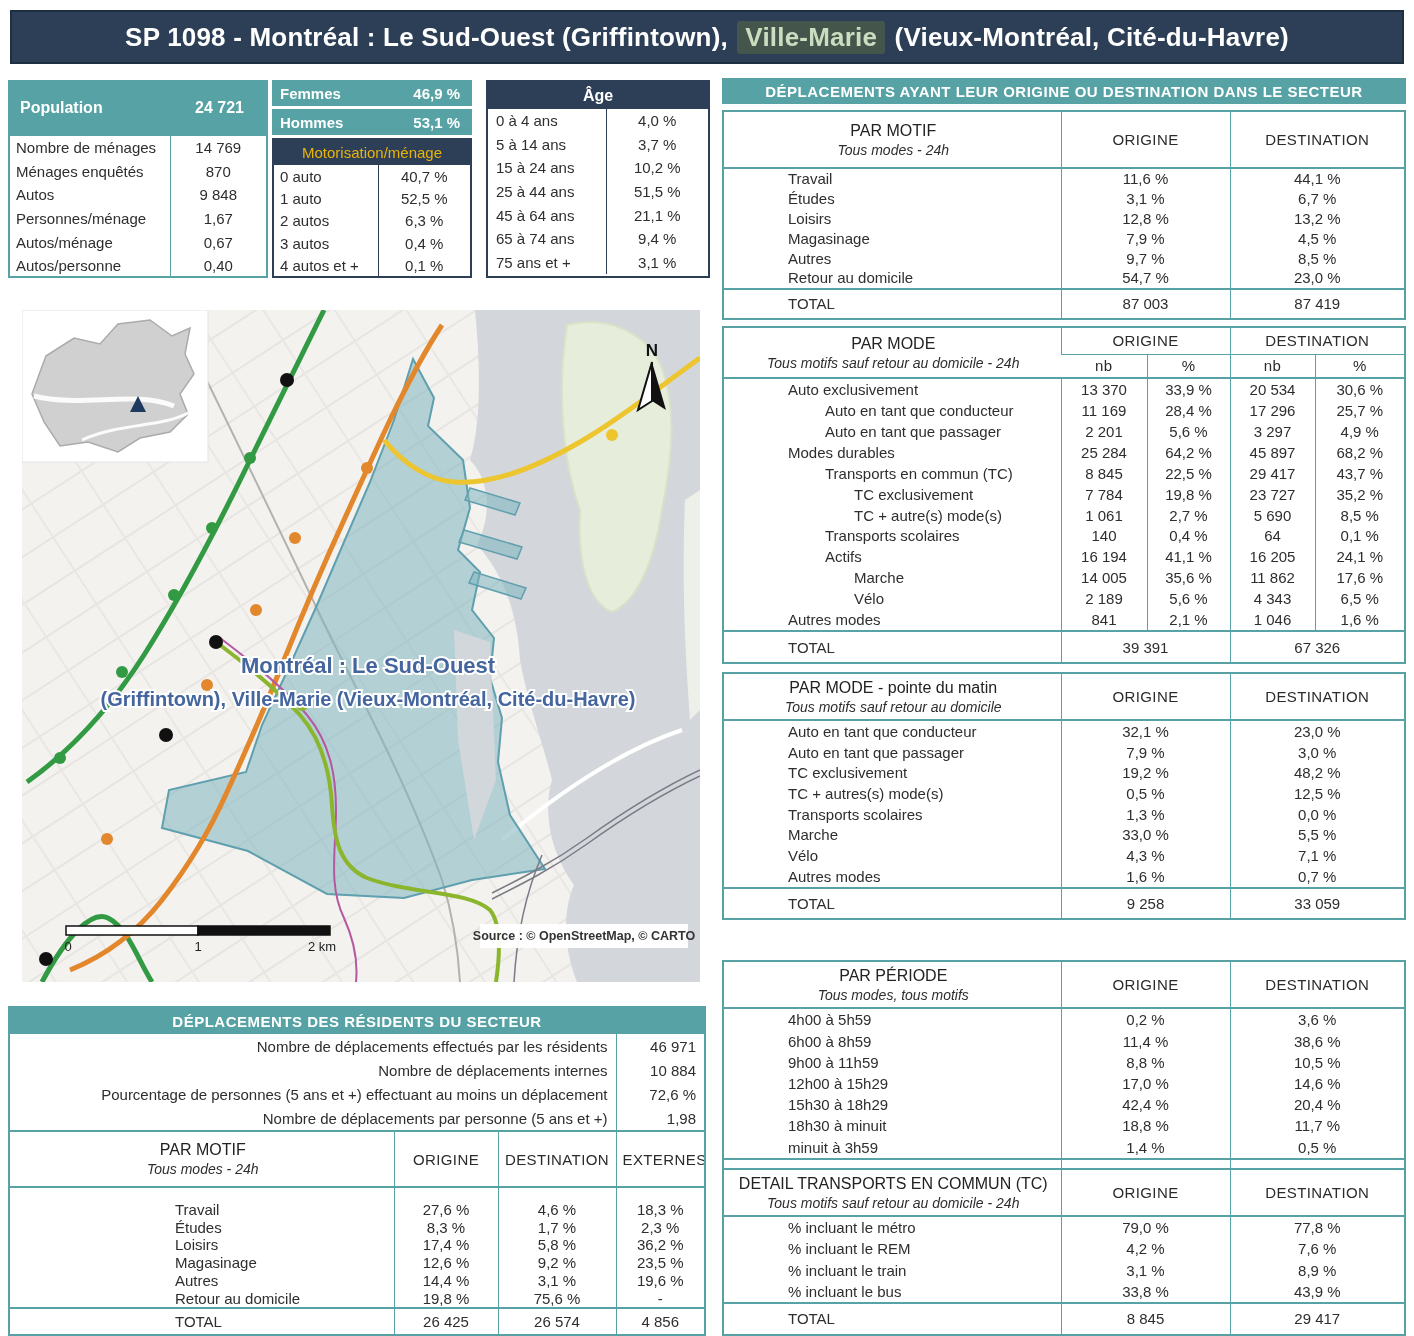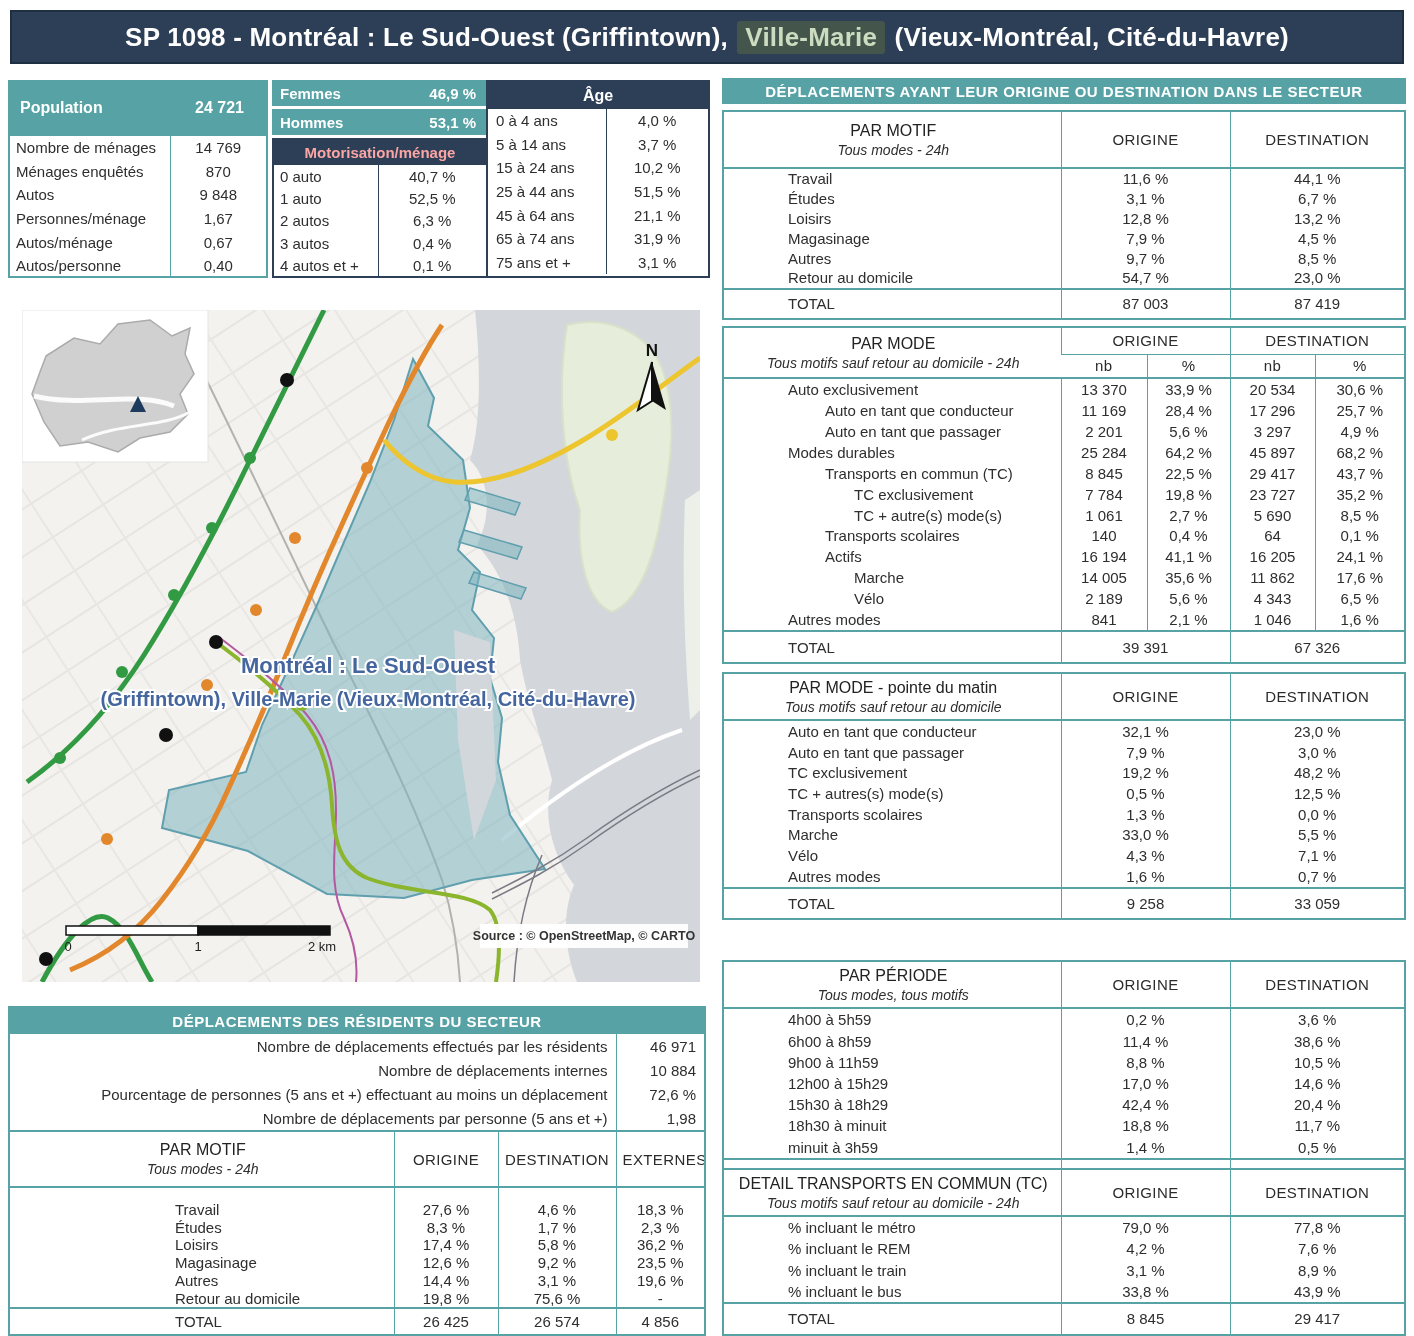--- a/index.html
+++ b/index.html
@@ -37,25 +37,25 @@
   .banner{background:var(--teal); color:#fff; font-weight:bold; font-size:15px; letter-spacing:.5px;
     display:flex; align-items:center; justify-content:center; text-align:center;}
 
   
   .popbox{left:8px; top:80px; width:260px; height:198px;}
   .pop-head{height:54px; background:var(--teal); color:#fff; display:flex; align-items:center; justify-content:space-between;
     padding:0 22px 0 10px; font-weight:bold; font-size:16px; border-bottom:2px solid var(--teal);}
   table.plain{border-collapse:collapse; width:100%; table-layout:fixed; font-size:15px;}
   .popbox table.plain td{height:23.6px; padding:0 6px;}
   .popbox td.v{text-align:center; border-left:1px solid var(--teal);margin-left:29px;}
-  .midcol{position:absolute; left:272px; top:80px; width:216px; height:198px;}
+  .midcol{position:absolute; left:272px; top:80px; width:200px; height:198px;}
   .grow{height:26px; background:var(--teal); color:#fff; font-weight:bold; display:flex; align-items:center;
     justify-content:space-between; padding:0 12px 0 8px; margin-bottom:3px; font-size:15px;}
   .motor{border:2px solid var(--navy); height:140px; background:#fff;}
-  .motor-head{height:25px; background:var(--navy); color:#fca5a5; font-weight:bold; font-size:15px;
+  .motor-head{height:25px; background:var(--navy); color:#eab308; font-weight:normal; font-size:15px;
     display:flex; align-items:center; justify-content:center;}
   .motor table.plain td{height:22.4px; padding:0 6px;}
   .motor td.v, .agebox td.v{text-align:center; border-left:1px solid var(--navy);}
   .agebox{position:absolute; left:486px; top:80px; width:224px; height:198px; border:2px solid var(--navy); background:#fff;}
   .age-head{height:27px; background:var(--navy); color:#fff; font-weight:bold; font-size:16px;
     display:flex; align-items:center; justify-content:center;}
   .agebox table.plain td{height:23.6px; padding:0 8px;}
 
   
   .mapbox{position:absolute; left:22px; top:310px; width:678px; height:672px; background:#f3f2ef;}
@@ -206,21 +206,21 @@
             <td class="v">51,5 %</td>
           </tr>
 
           <tr>
             <td>45 à 64 ans</td>
             <td class="v">21,1 %</td>
           </tr>
 
           <tr>
             <td>65 à 74 ans</td>
-            <td class="v">31,9 %</td>
+            <td class="v">9,4 %</td>
           </tr>
 
           <tr>
             <td>75 ans et +</td>
             <td class="v">3,1 %</td>
           </tr>
         </tbody>
     </table>
   </div>
 

